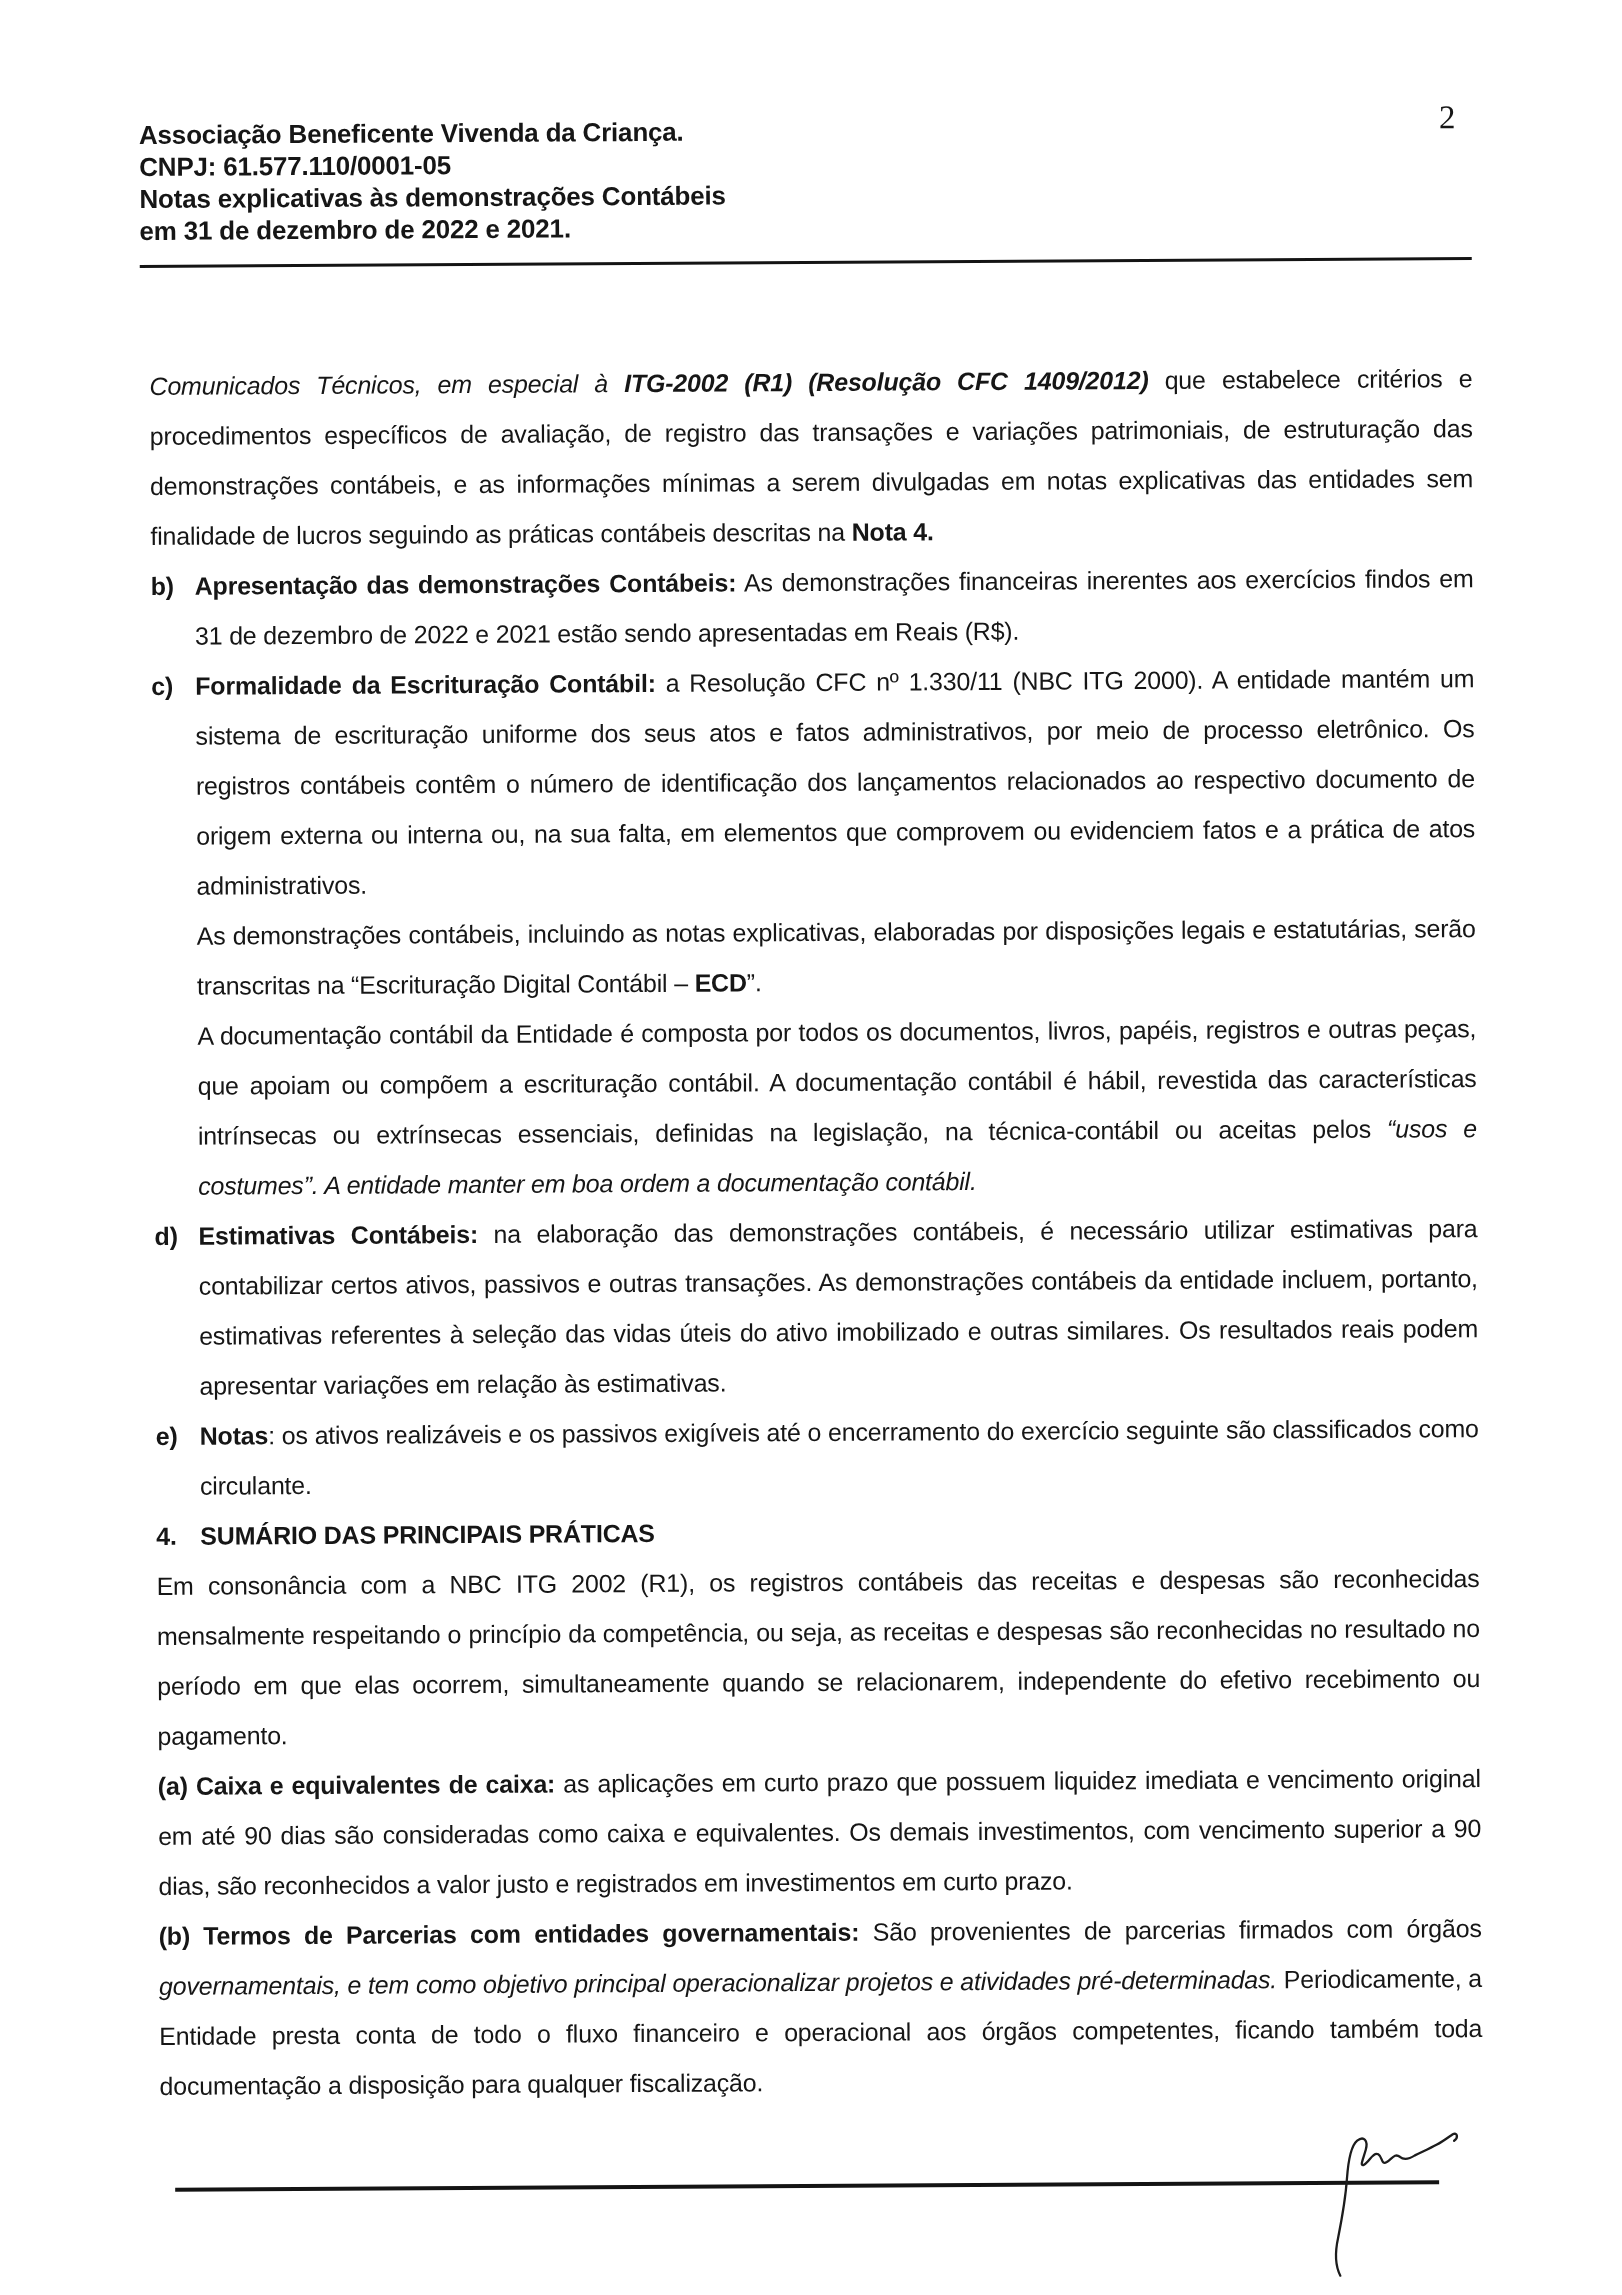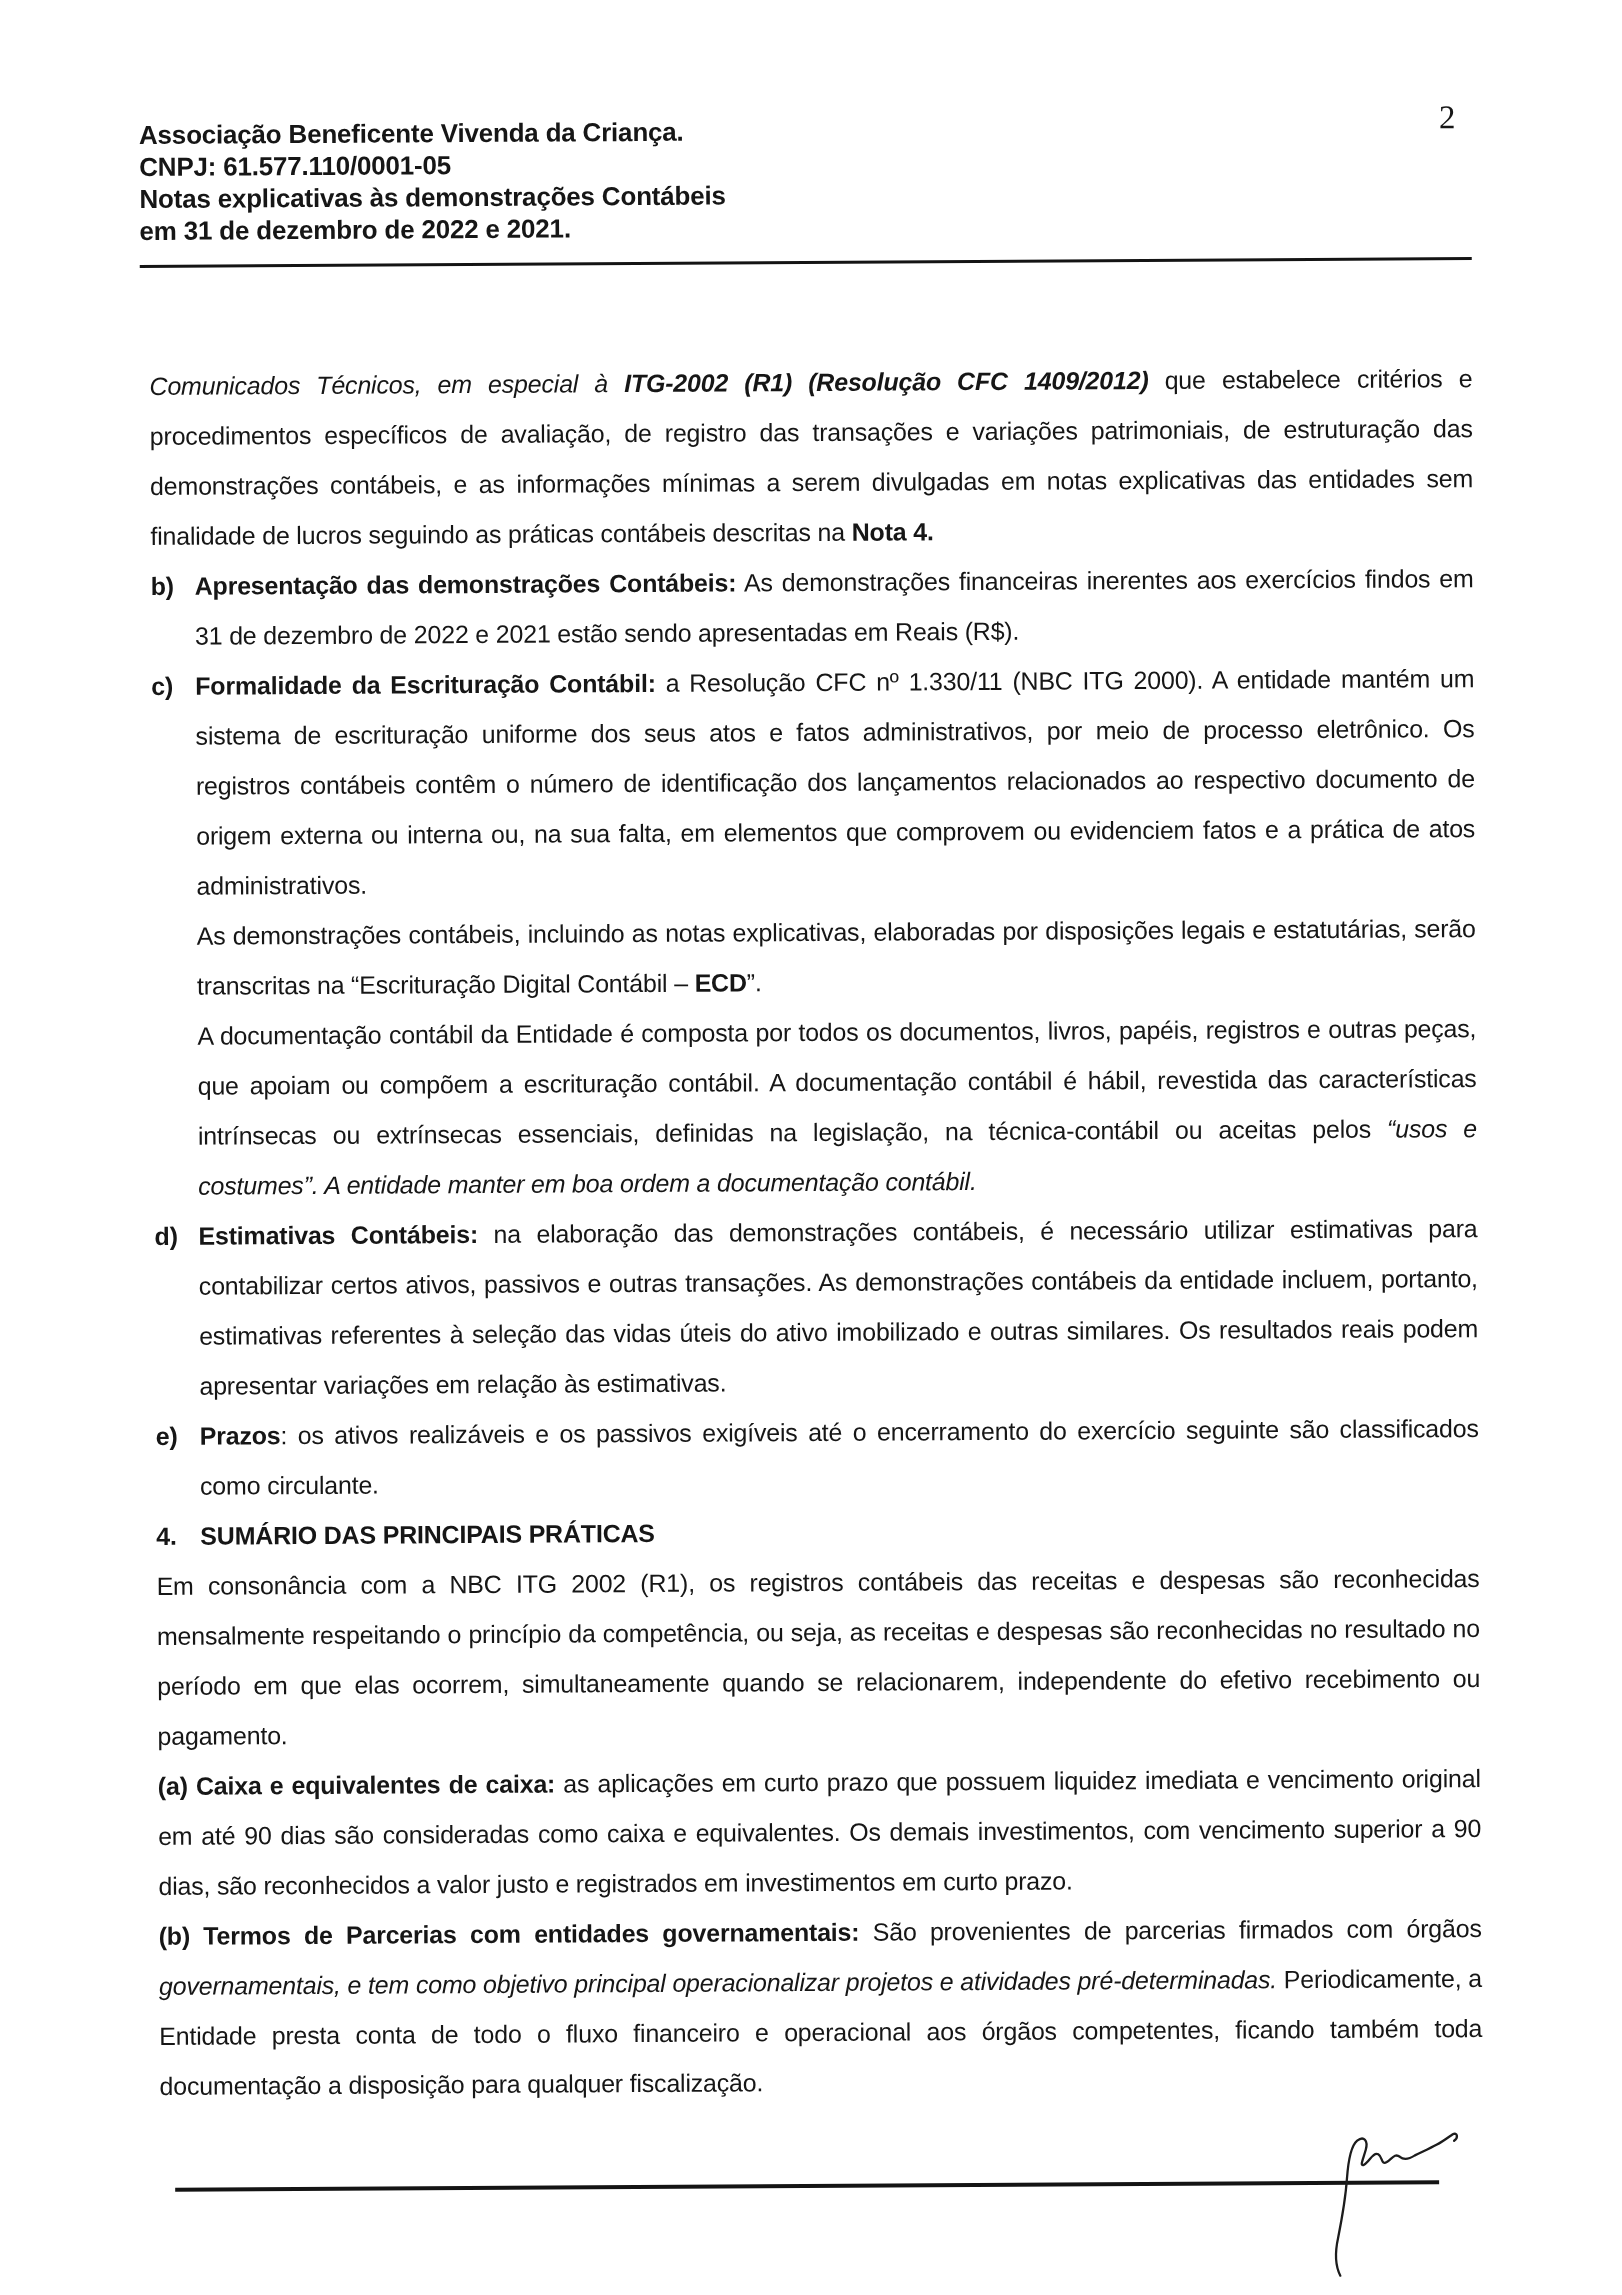--- a/index.html
+++ b/index.html
@@ -93,21 +93,21 @@
       <div class="item">
         <span class="lbl">d)</span>
         <div class="itext">
           <p><span class="b">Estimativas Contábeis:</span><span> na elaboração das demonstrações contábeis, é necessário utilizar estimativas para contabilizar certos ativos, passivos e outras transações. As demonstrações contábeis da entidade incluem, portanto, estimativas referentes à seleção das vidas úteis do ativo imobilizado e outras similares. Os resultados reais podem apresentar variações em relação às estimativas.</span></p>
         </div>
       </div>
 
       <div class="item">
         <span class="lbl">e)</span>
         <div class="itext">
-          <p><span class="b">Prazos</span><span>: os ativos realizáveis e os passivos exigíveis até o encerramento do exercício seguinte são classificados como circulante.</span></p>
+          <p><span class="b">Notas</span><span>: os ativos realizáveis e os passivos exigíveis até o encerramento do exercício seguinte são classificados como circulante.</span></p>
         </div>
       </div>
 
       <div class="heading">
         <span class="num">4.</span>
         <span>SUMÁRIO DAS PRINCIPAIS PRÁTICAS</span>
       </div>
 
       <p><span>Em consonância com a NBC ITG 2002 (R1), os registros contábeis das receitas e despesas são reconhecidas mensalmente respeitando o princípio da competência, ou seja, as receitas e despesas são reconhecidas no resultado no período em que elas ocorrem, simultaneamente quando se relacionarem, independente do efetivo recebimento ou pagamento.</span></p>
       <p><span class="b">(a) Caixa e equivalentes de caixa:</span><span> as aplicações em curto prazo que possuem liquidez imediata e vencimento original em até 90 dias são consideradas como caixa e equivalentes. Os demais investimentos, com vencimento superior a 90 dias, são reconhecidos a valor justo e registrados em investimentos em curto prazo.</span></p>

